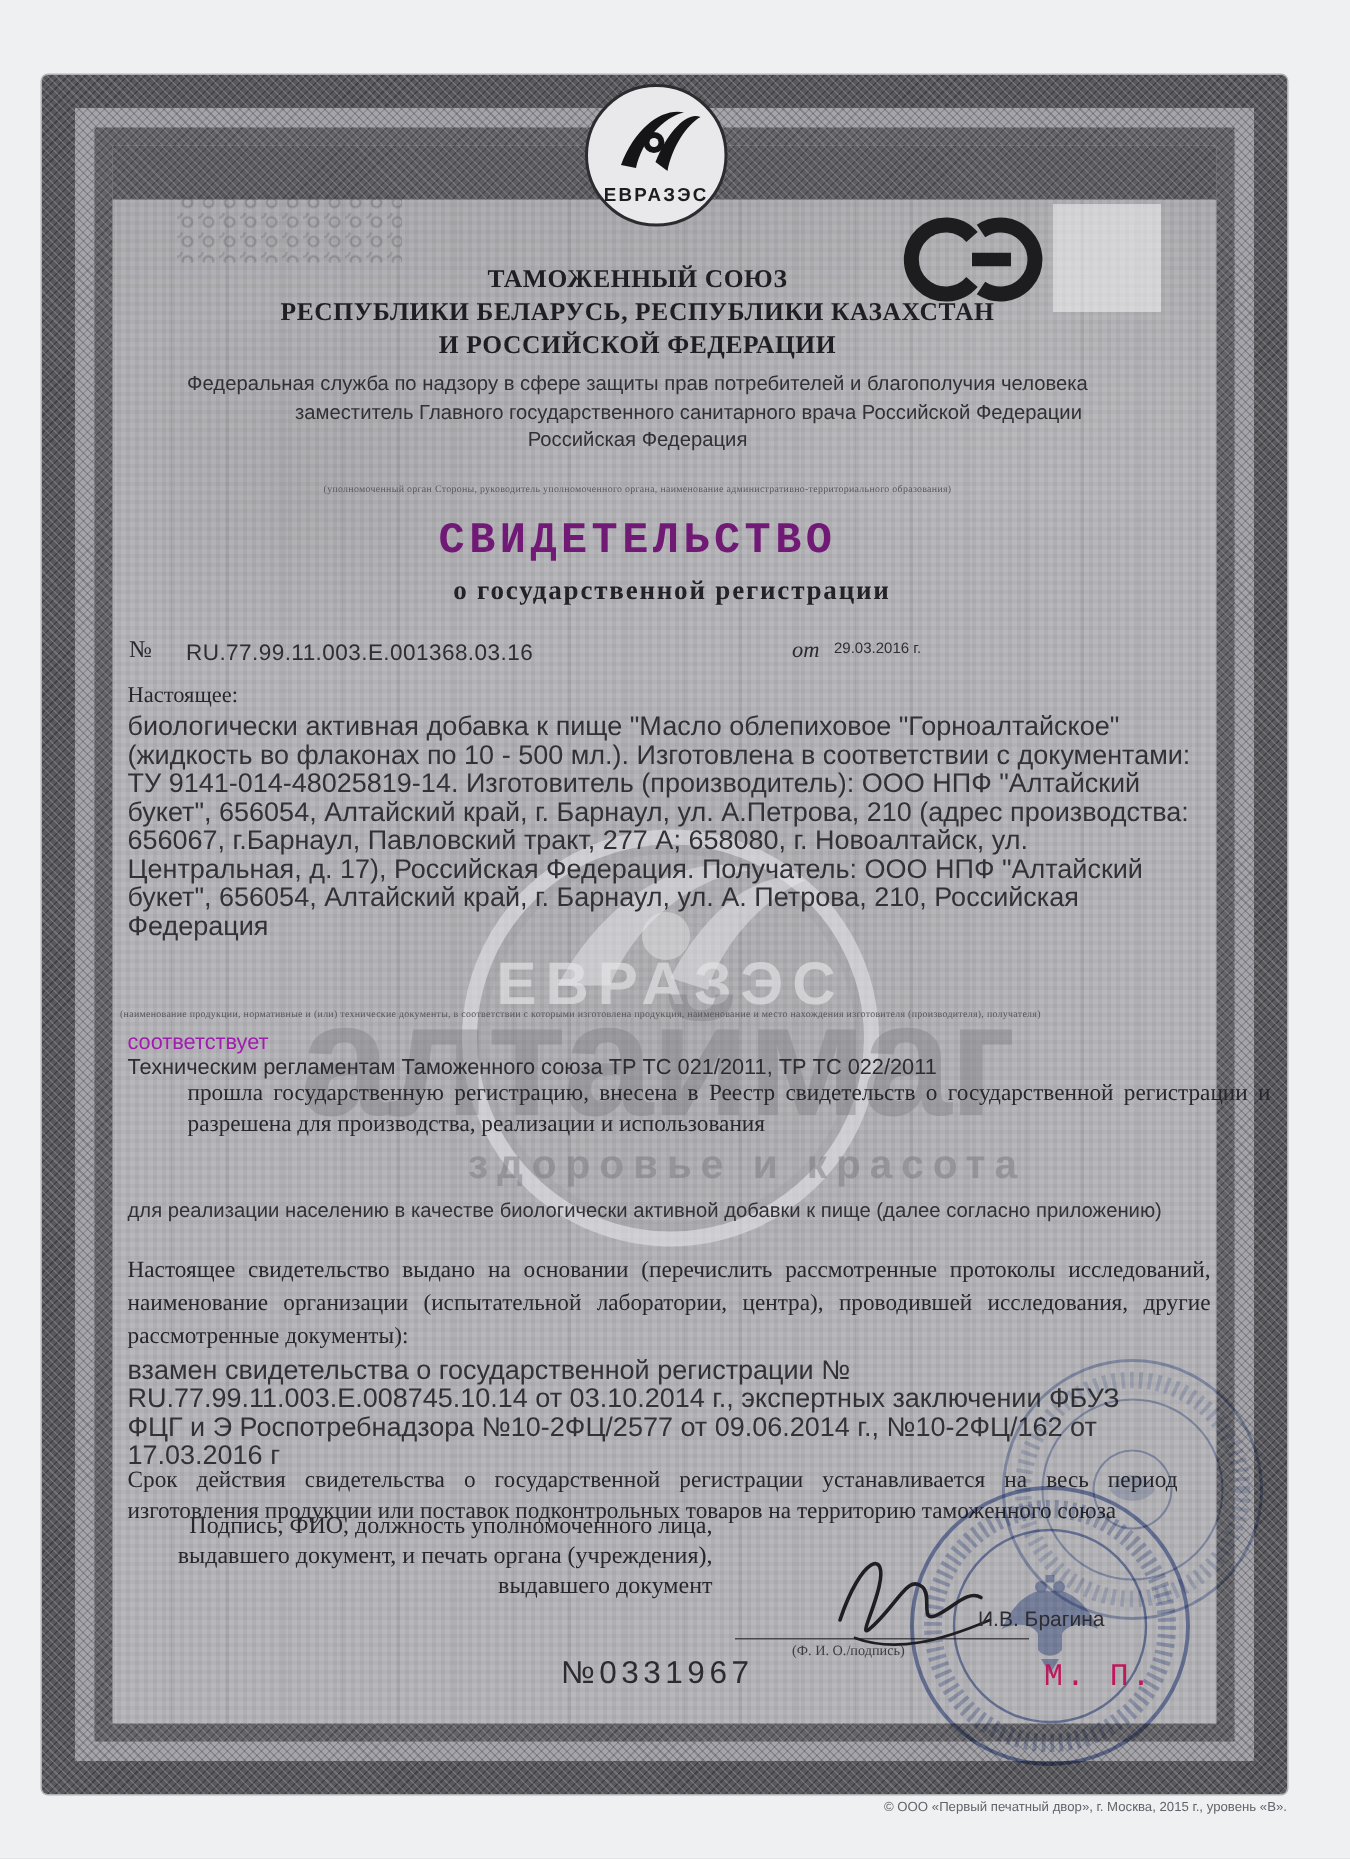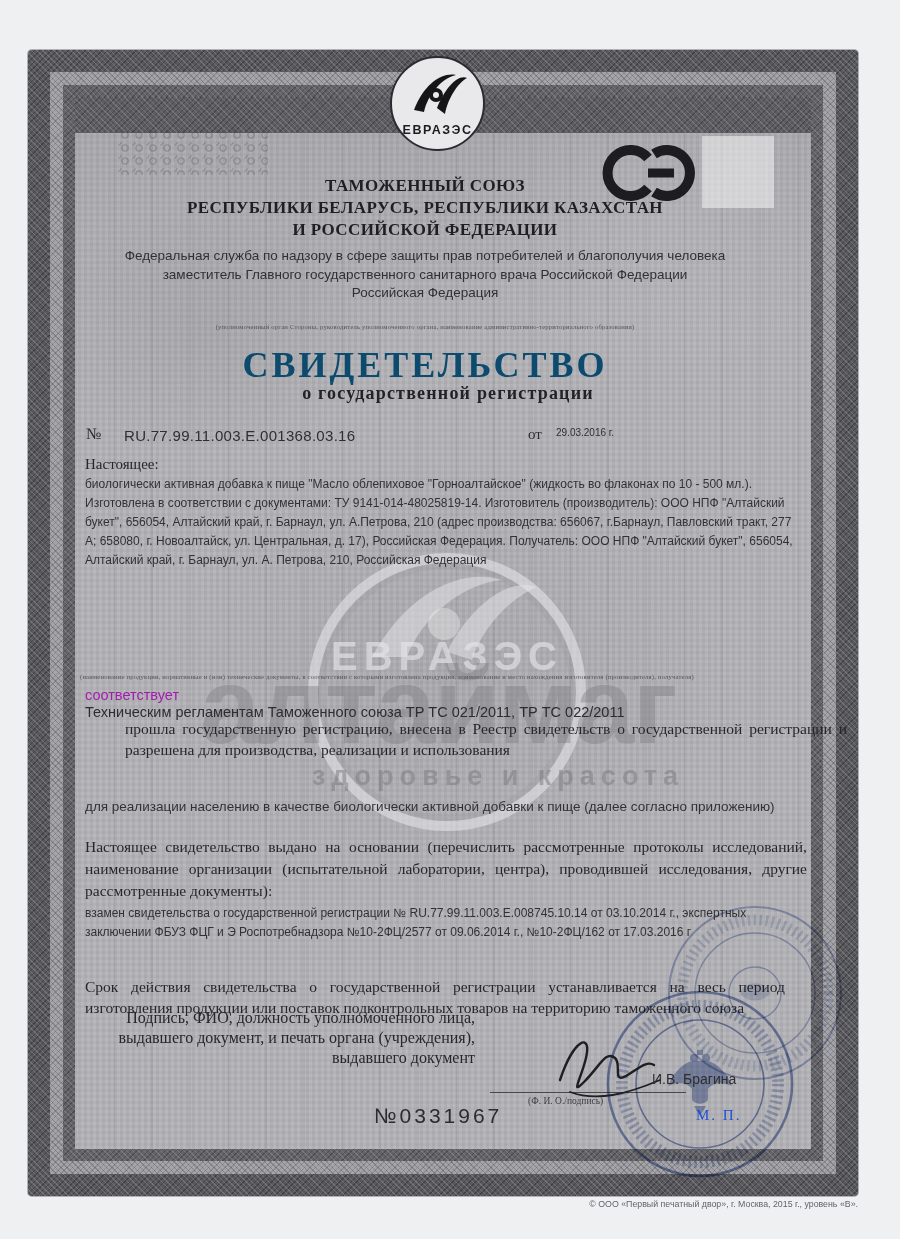--- a/index.html
+++ b/index.html
@@ -81,24 +81,24 @@
   .se-mark{left:596px;top:140px;z-index:3;}
   .white-patch{left:702px;top:136px;width:72px;height:72px;background:rgba(250,250,252,.5);z-index:2;}
 
   
   .serif{font-family:"Liberation Serif",serif;}
   .sans{font-family:"Liberation Sans",sans-serif;}
   .center-line{left:75px;width:700px;text-align:center;z-index:3;}
   .union-line{font-weight:bold;font-size:17px;letter-spacing:.4px;color:#1f1f23;font-family:"Liberation Serif",serif;}
   .auth-line{font-size:13.5px;color:#313135;}
   .tiny-caption{font-size:6.6px;color:#55555a;letter-spacing:.2px;white-space:nowrap;z-index:3;}
-  .doc-title{font-weight:bold;font-size:36px;letter-spacing:3px;color:#0c4a6e;}
+  .doc-title{font-weight:bold;font-size:29px;letter-spacing:3px;color:#701a75;font-family:Liberation Mono, monospace;}
   .doc-subtitle{font-weight:bold;font-size:18px;letter-spacing:1.2px;color:#232327;}
   .body-serif{font-size:15.5px;line-height:21px;color:#27272b;text-align:justify;z-index:3;}
-  .body-sans{font-size:12px;line-height:19px;color:#323236;z-index:3;}
+  .body-sans{font-size:18px;line-height:19px;color:#323236;z-index:3;}
 
   
   .wm-circle{
     left:308px;top:553px;width:278px;height:278px;border-radius:50%;
     border:10px solid rgba(232,232,236,.55);z-index:1;box-sizing:border-box;
     box-shadow:inset 0 0 0 6px rgba(150,150,156,.25);
   }
   .wm-eurasec-text{
     left:308px;top:634px;width:278px;text-align:center;z-index:1;
     font-weight:bold;font-size:40px;letter-spacing:6px;color:rgba(230,230,234,.62);
@@ -110,21 +110,21 @@
   }
   .wm-tagline{
     left:312px;top:761px;z-index:1;font-weight:bold;font-size:27px;letter-spacing:6px;
     color:rgba(118,118,124,.48);font-family:"Liberation Sans",sans-serif;
   }
 
   
   .sig-name{left:652px;top:1071px;font-size:14px;color:#2d2d32;z-index:7;}
   .sig-rule{left:490px;top:1092px;width:196px;border-top:1.2px solid #47474c;z-index:6;}
   .sig-caption{left:528px;top:1096px;font-size:9.5px;color:#3c3c41;z-index:6;font-family:"Liberation Serif",serif;}
-  .mp-label{left:696px;top:1107px;font-size:15px;letter-spacing:2px;color:#1d4ed8;z-index:7;font-family:Liberation Serif, serif;}
+  .mp-label{left:696px;top:1107px;font-size:21px;letter-spacing:2px;color:#be185d;z-index:7;font-family:Liberation Mono, monospace;}
   .serial{left:374px;top:1104px;font-size:21px;letter-spacing:3px;color:#2b2b30;z-index:6;font-family:Liberation Sans, sans-serif;}
   .stamp{mix-blend-mode:multiply;z-index:6;}
   .signature-svg{left:552px;top:1022px;z-index:7;}
 
   .copyright{left:0;top:1199px;width:858px;text-align:right;font-size:8.8px;color:#63636a;}
 </style>
 </head>
 <body>
 
 <div class="abs frame-outer"></div>
@@ -161,30 +161,30 @@
   <path d="M 52 18 A 23 23 0 1 0 52 48" fill="none" stroke="#1d1d20" stroke-width="10"></path>
 
   <path d="M 58 14 A 23 23 0 1 1 58 52" fill="none" stroke="#1d1d20" stroke-width="10"></path>
   <path d="M 52 33 L 78 33" stroke="#1d1d20" stroke-width="9"></path>
 </svg>
 
 <div class="abs center-line union-line" style="top:176px;">ТАМОЖЕННЫЙ СОЮЗ</div>
 <div class="abs center-line union-line" style="top:198px;">РЕСПУБЛИКИ БЕЛАРУСЬ, РЕСПУБЛИКИ КАЗАХСТАН</div>
 <div class="abs center-line union-line" style="top:220px;">И РОССИЙСКОЙ ФЕДЕРАЦИИ</div>
 <div class="abs center-line auth-line sans" style="top:248px;">Федеральная служба по надзору в сфере защиты прав потребителей и благополучия человека</div>
-<div class="abs center-line auth-line sans" style="top:267px;">заместитель Главного государственного санитарного врача Российской Федерации</div>
+<div class="abs center-line auth-line sans" style="top:267px;margin-left:34px;">заместитель Главного государственного санитарного врача Российской Федерации</div>
 <div class="abs center-line auth-line sans" style="top:285px;">Российская Федерация</div>
 <div class="abs center-line tiny-caption serif" style="top:323px;">(уполномоченный орган Стороны, руководитель уполномоченного органа, наименование административно-территориального образования)</div>
 
 <div class="abs center-line doc-title serif" style="top:344px;">СВИДЕТЕЛЬСТВО</div>
 <div class="abs center-line doc-subtitle serif" style="top:383px;margin-left:23px;">о государственной регистрации</div>
 
 <div class="abs serif" style="left:86px;top:425px;font-size:16px;color:#2a2a2e;z-index:3;">№</div>
 <div class="abs sans" style="left:124px;top:427px;font-size:15px;color:#2e2e33;letter-spacing:.3px;z-index:3;">RU.77.99.11.003.Е.001368.03.16</div>
-<div class="abs serif" style="left:528px;top:426px;font-size:15px;color:#2a2a2e;z-index:3;">от</div>
+<div class="abs serif" style="left:528px;top:426px;font-size:15px;color:#2a2a2e;z-index:3;font-style:italic;">от</div>
 <div class="abs sans" style="left:556px;top:427px;font-size:10px;color:#2e2e33;z-index:3;">29.03.2016 г.</div>
 
 <div class="abs serif" style="left:85px;top:456px;font-size:15px;color:#27272b;z-index:3;">Настоящее:</div>
 <div class="abs body-sans" style="left:85px;top:475px;width:712px;">биологически активная добавка к пище "Масло облепиховое "Горноалтайское" (жидкость во флаконах по 10 - 500 мл.). Изготовлена в соответствии с документами: ТУ 9141-014-48025819-14. Изготовитель (производитель): ООО НПФ "Алтайский букет", 656054, Алтайский край, г. Барнаул, ул. А.Петрова, 210 (адрес производства: 656067, г.Барнаул, Павловский тракт, 277 А; 658080, г. Новоалтайск, ул. Центральная, д. 17), Российская Федерация.  Получатель: ООО НПФ "Алтайский букет", 656054, Алтайский край, г. Барнаул, ул. А. Петрова, 210, Российская Федерация</div>
 
 <div class="abs tiny-caption serif" style="left:80px;top:673px;width:730px;">(наименование продукции, нормативные и (или) технические документы, в соответствии с которыми изготовлена продукция, наименование и место нахождения изготовителя (производителя), получателя)</div>
 <div class="abs sans" style="left:85px;top:687px;font-size:14.5px;color:#a21caf;z-index:3;">соответствует</div>
 <div class="abs sans" style="left:85px;top:704px;font-size:14.5px;color:#2c2c31;z-index:3;">Техническим регламентам Таможенного союза ТР ТС 021/2011, ТР ТС 022/2011</div>
 
 <div class="abs body-serif serif" style="left:85px;top:718px;width:722px;margin-left:40px;">прошла государственную регистрацию, внесена в Реестр свидетельств о государственной регистрации и разрешена для производства, реализации и использования</div>

